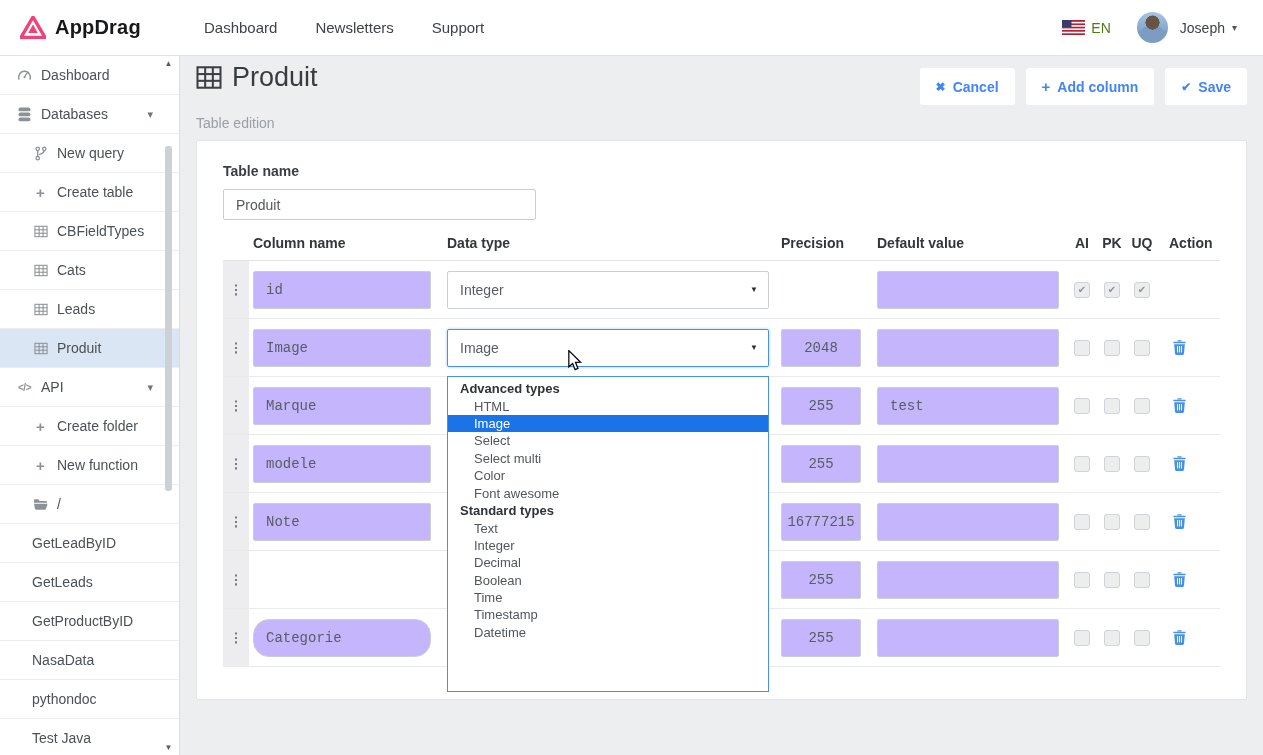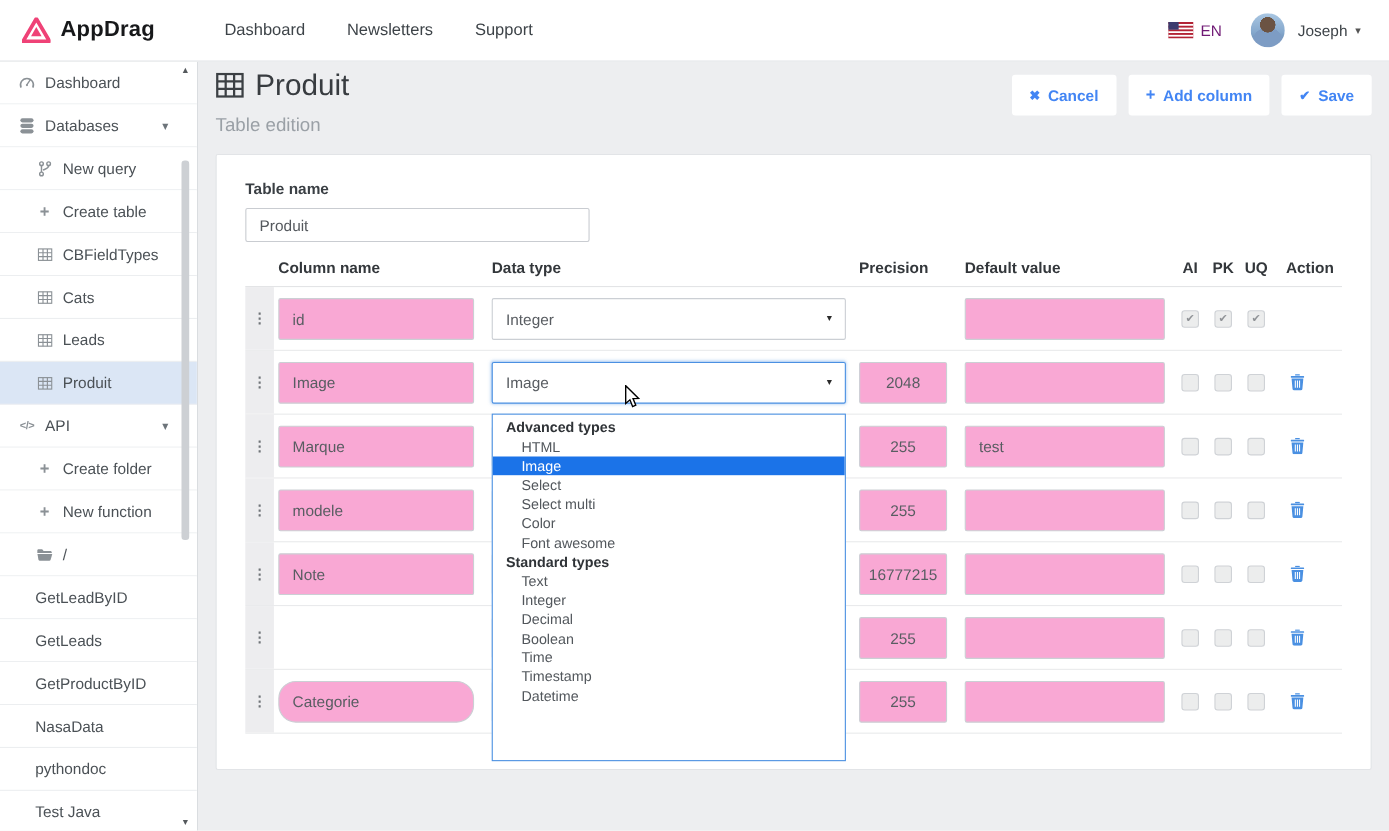--- a/index.html
+++ b/index.html
@@ -7,21 +7,21 @@
               font-family:"Liberation Sans", sans-serif; }
 
   
   .navbar { position:absolute; top:0; left:0; width:1263px; height:56px; background:#fff;
             border-bottom:1px solid #e1e4e7; display:flex; align-items:center; z-index:50; }
   .brand { display:flex; align-items:center; gap:9px; padding-left:20px; width:180px; cursor:pointer; }
   .brand-name { font-size:20px; font-weight:bold; color:#17181a; letter-spacing:.2px; }
   .nav-links { display:flex; gap:38px; margin-left:24px; }
   .nav-link { font-size:15px; color:#3d4348; cursor:pointer; }
   .nav-right { margin-left:auto; display:flex; align-items:center; padding-right:26px; gap:12px; }
-  .lang { display:flex; align-items:center; gap:6px; font-size:14px; color:#701a75; cursor:pointer; }
+  .lang { display:flex; align-items:center; gap:6px; font-size:14px; color:#4d7c0f; cursor:pointer; }
   .avatar { width:31px; height:31px; border-radius:50%; margin-left:14px; cursor:pointer;
             background:
               radial-gradient(circle at 50% 34%, #6b5343 0 27%, rgba(0,0,0,0) 28%),
               radial-gradient(circle at 50% 88%, #7d9cc4 0 45%, rgba(0,0,0,0) 46%),
               linear-gradient(180deg,#a9c6e2 0%,#86a9cd 55%,#5c7fa8 100%); }
   .user { display:flex; align-items:center; gap:7px; font-size:14px; color:#3d4348; cursor:pointer; }
   .caret { font-size:10px; color:#555; }
 
   
   .sidebar { position:absolute; top:56px; left:0; width:180px; bottom:0; background:#fff;
@@ -37,21 +37,21 @@
   .sb-icon.code { font-size:10px; font-weight:bold; letter-spacing:-.5px; }
   .sb-caret { margin-left:auto; margin-right:26px; font-size:11px; color:#6d747a; }
   .sb-scroll { position:absolute; top:0; right:6px; bottom:0; width:9px; z-index:12; }
   .sb-arrow { position:absolute; left:0; width:9px; text-align:center; font-size:8px; color:#55595d; }
   .sb-thumb { position:absolute; left:1px; top:90px; width:7px; height:345px;
               background:#cdd0d4; border-radius:3px; }
 
   
   .main-header { position:absolute; left:196px; top:62px; z-index:5; }
   .page-title { display:flex; align-items:center; gap:10px; font-size:27px; color:#383c40; }
-  .page-subtitle { margin-top:11px; font-size:17px; color:#9aa0a6; }
+  .page-subtitle { margin-top:22px; font-size:14px; color:#9aa0a6; }
   .header-buttons { position:absolute; top:68px; right:16px; display:flex; gap:11px; z-index:5; }
   .btn { background:#fff; color:#4285f4; font-size:14px; font-weight:bold; padding:0 16px;
          height:37px; border-radius:3px; display:flex; align-items:center; gap:7px; cursor:pointer; }
   .btn .ic { font-size:12px; }
 
   
   .card { position:absolute; left:196px; top:140px; width:1051px; height:560px; background:#fff;
           border:1px solid #e2e4e7; border-radius:2px; z-index:4; }
   .card-inner { padding:22px 26px 0 26px; }
   .tn-label { font-size:14px; font-weight:bold; color:#3a3f44; }
@@ -63,21 +63,21 @@
       grid-template-columns:26px 4px 178px 16px 322px 12px 80px 16px 182px 12px 22px 8px 22px 8px 22px 16px 44px; }
   .thead { margin-top:8px; height:33px; align-items:end; padding-bottom:9px;
            border-bottom:1px solid #e3e4e6; }
   .th { font-size:14px; font-weight:bold; color:#33373b; white-space:nowrap; }
   .th.center { text-align:center; }
 
   .trow { height:58px; border-bottom:1px solid #e9eaec; position:relative; }
   .handle { grid-column:1; height:100%; background:#ededef; display:flex; align-items:center;
             justify-content:center; color:#6f7478; font-size:13px; font-weight:bold; cursor:grab; }
   .field { height:38px; border:1px solid #cbcfd4; border-radius:2px; font-size:14px; color:#595d62;
-           background:#f9a8d4; width:100%; font-family:Liberation Sans, sans-serif; }
+           background:#c4b5fd; width:100%; font-family:Liberation Mono, monospace; }
   .field.name, .field.def { padding:0 12px; }
   .field.prec { text-align:center; padding:0 4px; }
   .select { grid-column:5; height:38px; border:1px solid #cbcfd4; border-radius:2px; background:#fff;
             display:flex; align-items:center; justify-content:space-between; padding:0 10px 0 12px;
             font-size:14px; color:#595d62; cursor:pointer; }
   .select.focused { border-color:#4a90e2; box-shadow:0 0 3px rgba(74,144,226,.55); }
   .select-caret { font-size:8px; color:#2b2b2b; }
   .cbwrap { display:flex; justify-content:center; }
   .cb { width:16px; height:16px; border:1px solid #cfd2d6; border-radius:3px; background:#eceded;
         display:flex; align-items:center; justify-content:center; font-size:10px; color:#8f9296;

